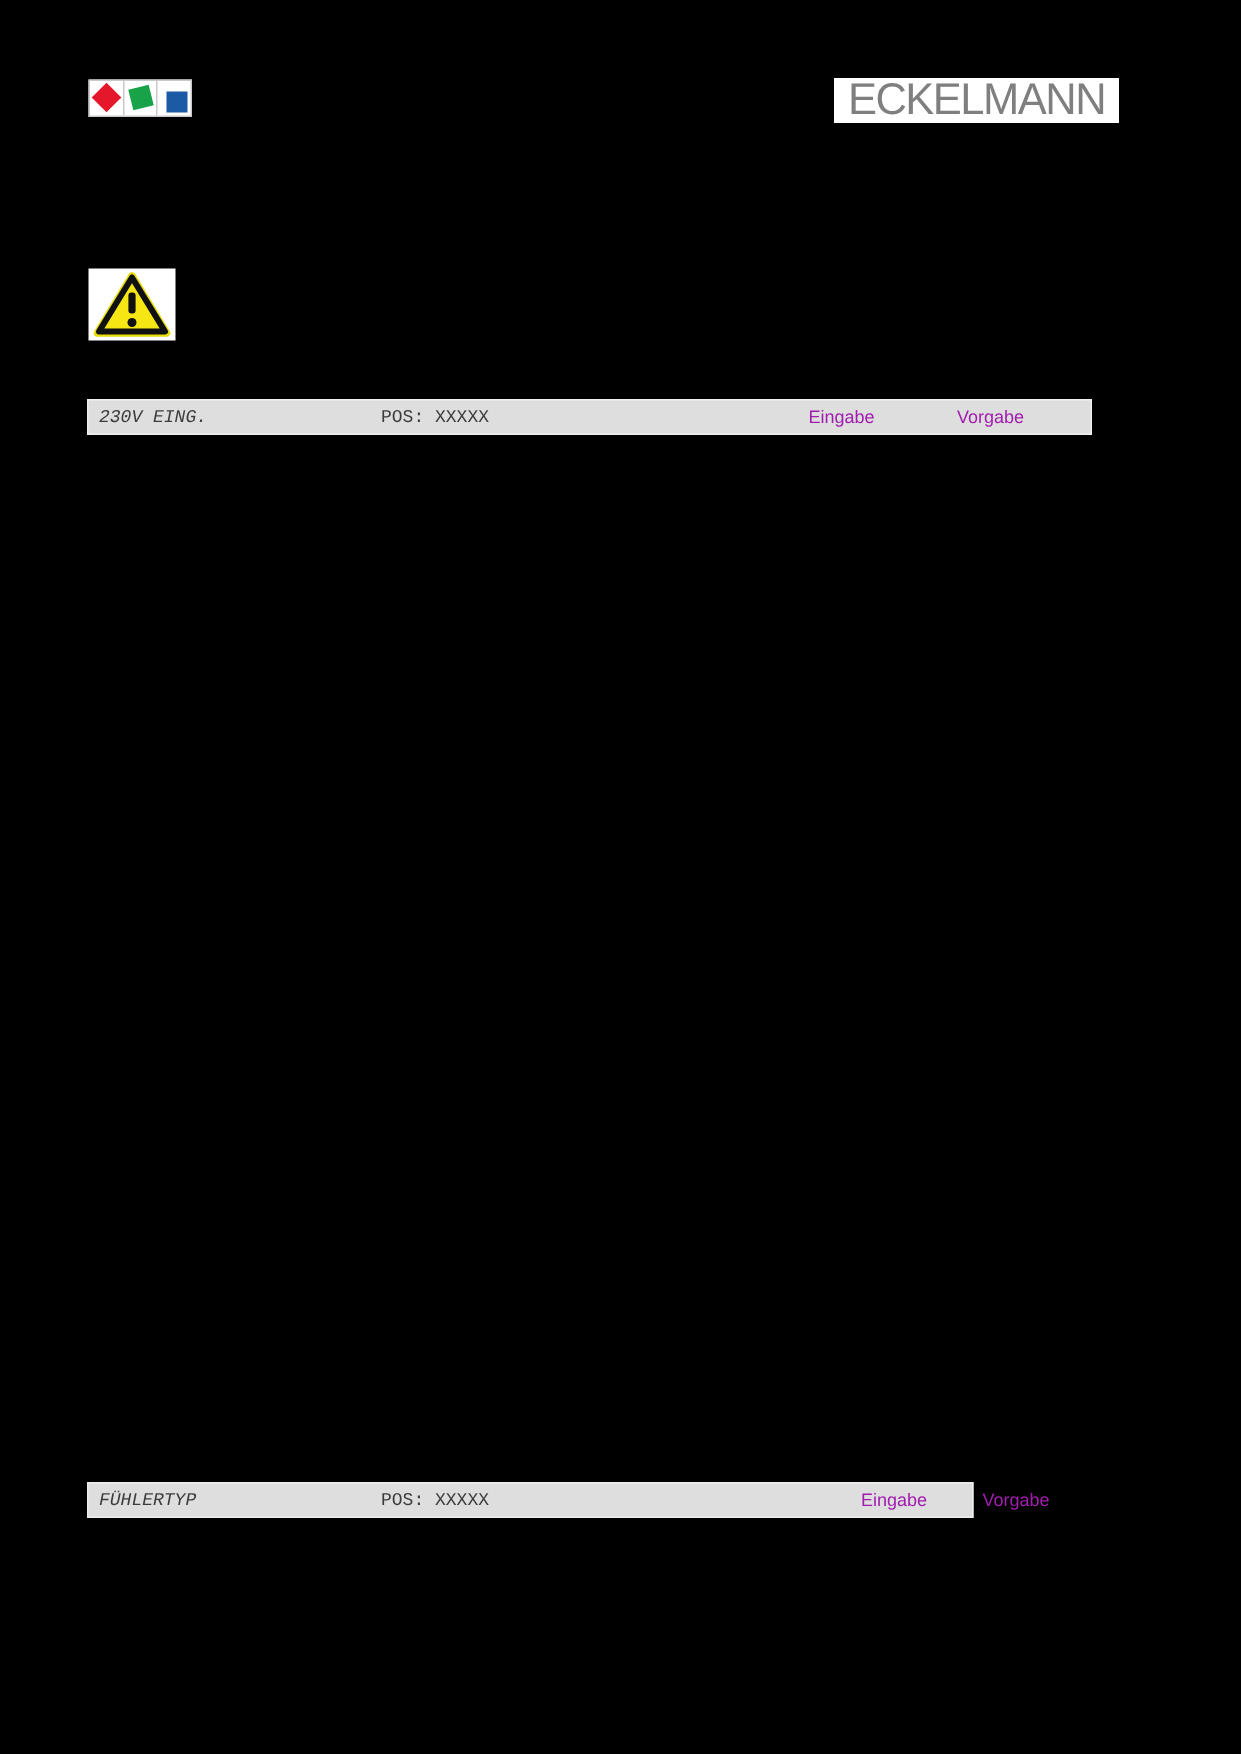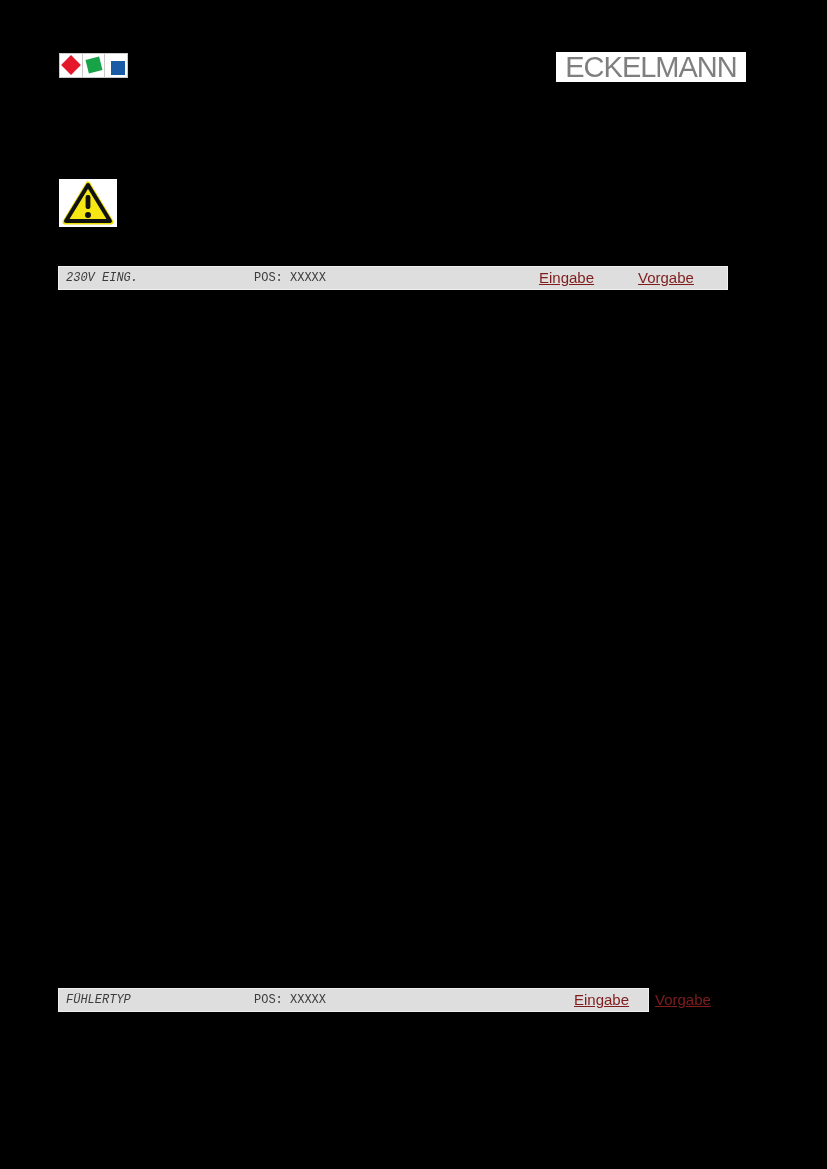--- a/index.html
+++ b/index.html
@@ -69,21 +69,21 @@
     position:absolute; top:0;
     height:22px; line-height:22px;
     white-space:pre;
   }
   .t-mono {
     font-family:"Liberation Mono","DejaVu Sans Mono",monospace;
     font-size:12px; color:#3c3c3c;
   }
   .t-sans {
     font-family:"Liberation Sans",sans-serif;
-    font-size:15px; color:#7f1d1d;text-decoration:underline;
+    font-size:12px; color:#a21caf;
   }
   .t-title { left:7px;font-style:italic; }
   .t-pos   { left:155px;margin-left:40px; }
   .bar1 .t-k1 { left:480px; }
   .bar1 .t-k2 { left:579px; }
   .bar2 .t-k1 { left:515px; }
   .bar2 .t-k2 { left:596px; }
 </style>
 </head>
 <body>

